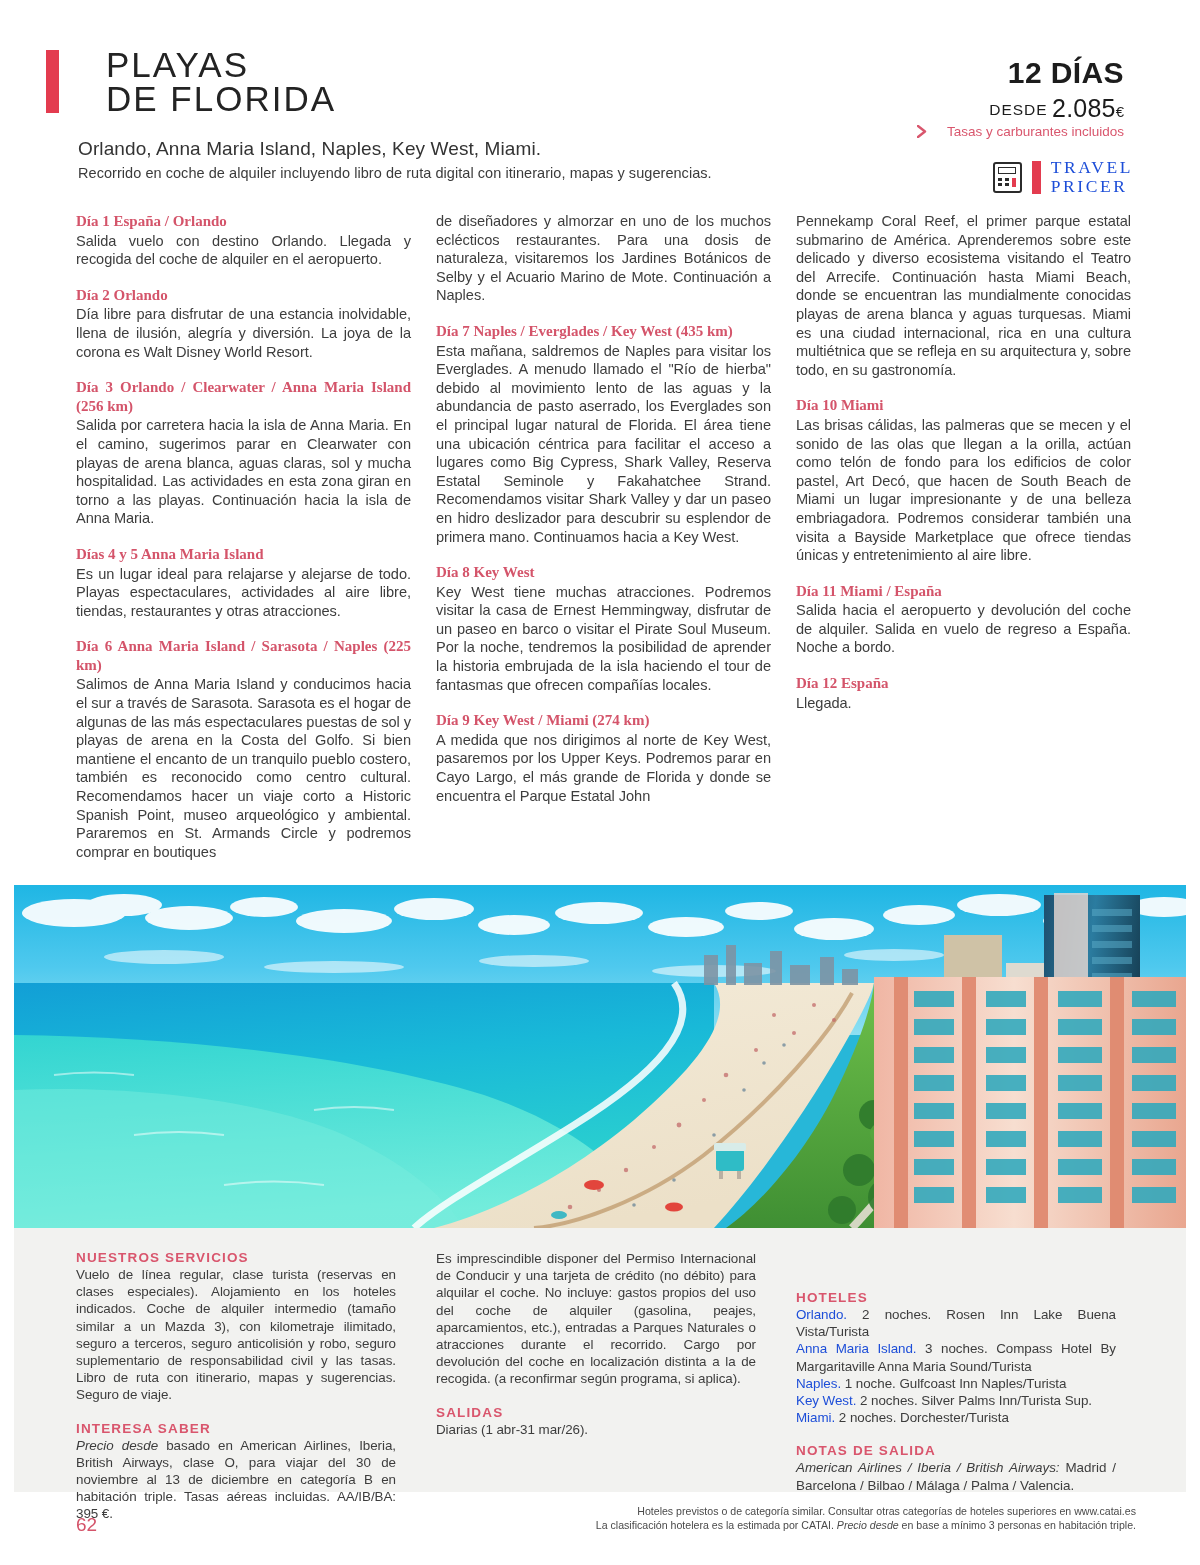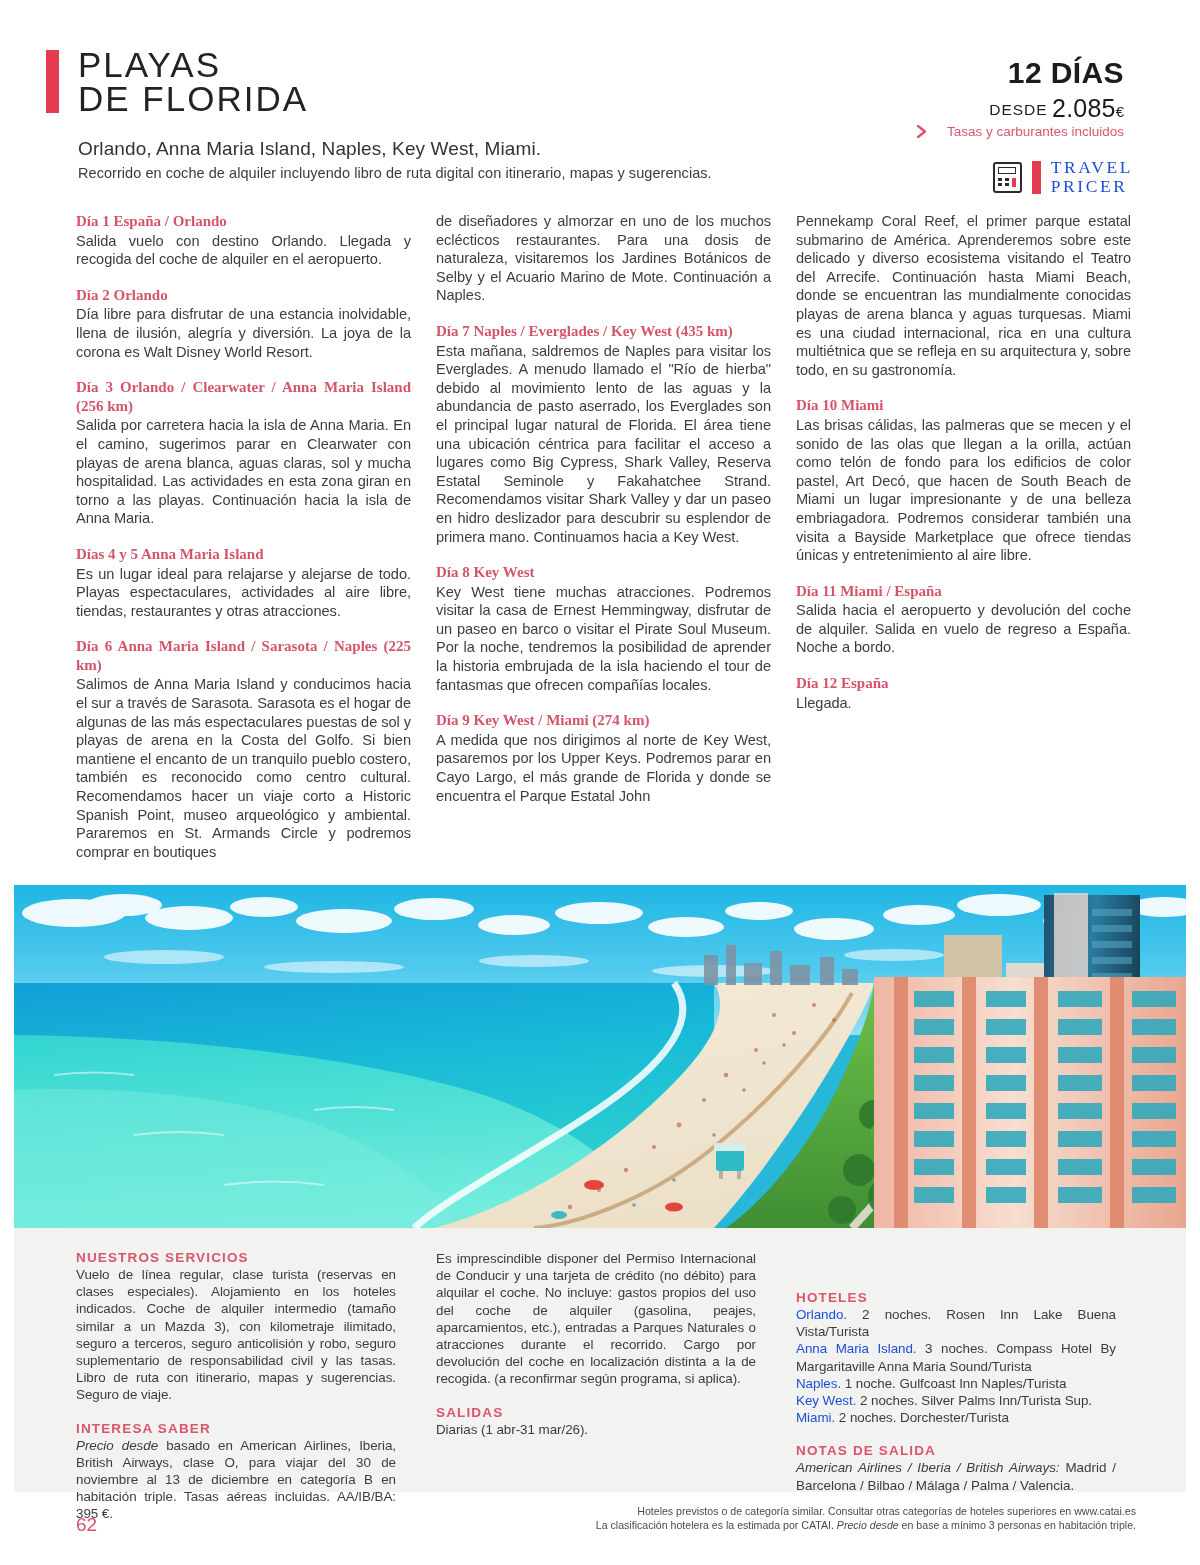--- a/index.html
+++ b/index.html
@@ -27,20 +27,21 @@
     left: 0; top: 0;
     width: 1200px;
     height: 205px;
   }
 
   .title-block {
     position: absolute;
     left: 46px; top: 48px;
     display: flex;
     align-items: flex-start;
+    gap: 28px;
   }
 
   .title-bar {
     width: 13px;
     height: 63px;
     background: #e33b4f;
     margin-right: 19px;
     margin-top: 2px;
     flex: none;
   }

